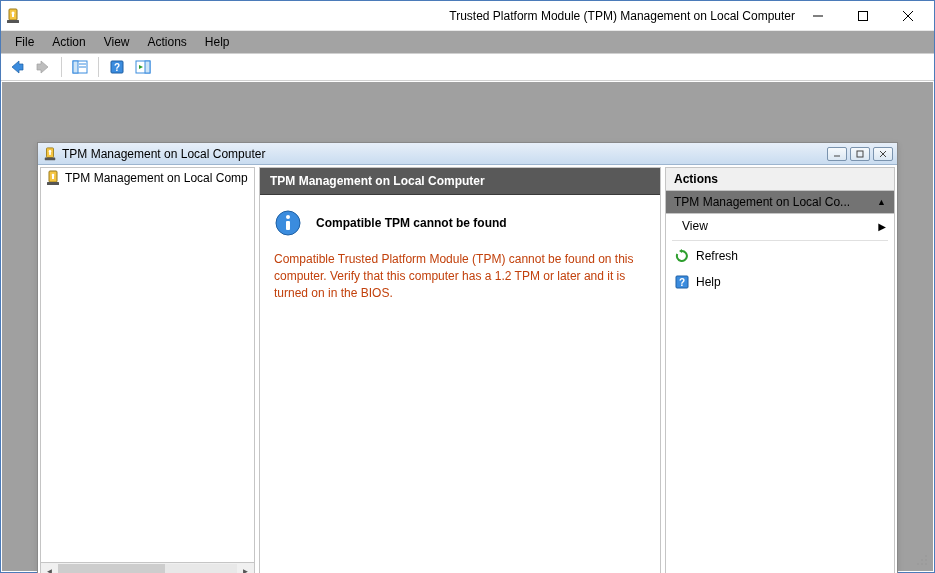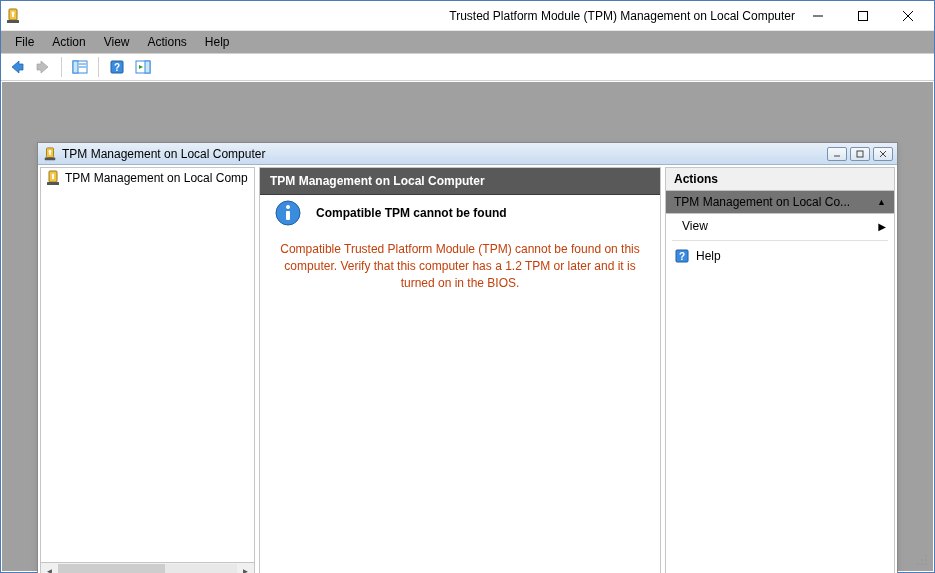--- a/index.html
+++ b/index.html
@@ -31,21 +31,21 @@
     .left-panel { width: 215px; border: 1px solid #c5c5c5; display:flex; flex-direction:column; background:#fff; }
     .lp-item { display:flex; align-items:center; padding: 2px 4px; font-size: 12px; white-space: nowrap; overflow: hidden; }
     .lp-item-icon { width:16px; height:16px; margin-right:4px; display:flex; align-items:center; justify-content:center; }
     .lp-scroll { margin-top:auto; height: 17px; border-top:1px solid #c5c5c5; display:flex; align-items:center; background:#f0f0f0; }
     .lp-scroll-btn { width:17px; height:15px; background:#f0f0f0; display:flex; align-items:center; justify-content:center; font-size:8px; color:#555; }
     .lp-scroll-track { flex:1; height:15px; background:#e8e8e8; position:relative; }
     .lp-scroll-thumb { position:absolute; left:0; top:0; height:100%; width:60%; background:#cdcdcd; }
     
     .center-panel { flex:1; border:1px solid #c5c5c5; display:flex; flex-direction:column; background:#fff; }
     .cp-header { background:#595959; color:#fff; padding: 6px 10px; border-bottom:1px solid #3a3a3a; font-size:12px; font-weight:bold; }
-    .cp-body { padding: 4px 14px; text-align: center; }
+    .cp-body { padding: 14px 14px; }
     .cp-msg-head { display:flex; align-items:center; margin-bottom: 14px; }
     .info-icon { width:28px; height:28px; margin-right:14px; display:flex; align-items:center; justify-content:center; }
     .cp-msg-title { font-weight:bold; font-size:12px; }
     .cp-msg-text { font-size:12px; color:#c2410c; line-height:1.4; max-width: 380px; }
     
     .right-panel { width:230px; border:1px solid #c5c5c5; background:#fff; display:flex; flex-direction:column; }
     .rp-header { background:#f0f0f0; border-bottom:1px solid #c5c5c5; padding: 4px 8px; font-weight:bold; font-size:12px; }
     .rp-section { background:#737373; border-bottom:1px solid #c5c5c5; padding: 4px 8px 4px 8px; display:flex; align-items:center; font-size:12px; white-space:nowrap; overflow:hidden; }
     .rp-section-text { flex:1; overflow:hidden; text-overflow:ellipsis; }
     .rp-item { display:flex; align-items:center; padding: 5px 8px 5px 16px; font-size:12px; gap:6px; }
@@ -213,20 +213,29 @@
           <span style="font-size:9px;">▲</span>
         </div>
         <div class="rp-item">
           <span>View</span>
           <span class="rp-item-arrow">▶</span>
         </div>
         <div class="rp-divider"></div>
         <div class="rp-item" style="padding-left:8px;">
           <span class="rp-icon">
             <svg width="14" height="14" viewBox="0 0 14 14">
+                <path d="M7 2 A5 5 0 1 1 2.3 5" fill="none" stroke="#2e9e2e" stroke-width="2"></path>
+                <polygon points="7,0 7,4 4,2" fill="#2e9e2e"></polygon>
+              </svg>
+          </span>
+          <span>Refresh</span>
+        </div>
+        <div class="rp-item" style="padding-left:8px;">
+          <span class="rp-icon">
+            <svg width="14" height="14" viewBox="0 0 14 14">
                 <rect x="1" y="1" width="12" height="12" rx="1" fill="#3b8cde" stroke="#1e5fa3"></rect>
                 <text x="7" y="11" font-size="10" fill="#fff" text-anchor="middle" font-weight="bold">?</text>
               </svg>
           </span>
           <span>Help</span>
         </div>
       </div>
     </div>
     <svg class="resize-grip" width="14" height="14" viewBox="0 0 14 14">
       <circle cx="11" cy="3" r="1" fill="#9a9a9a"></circle>

